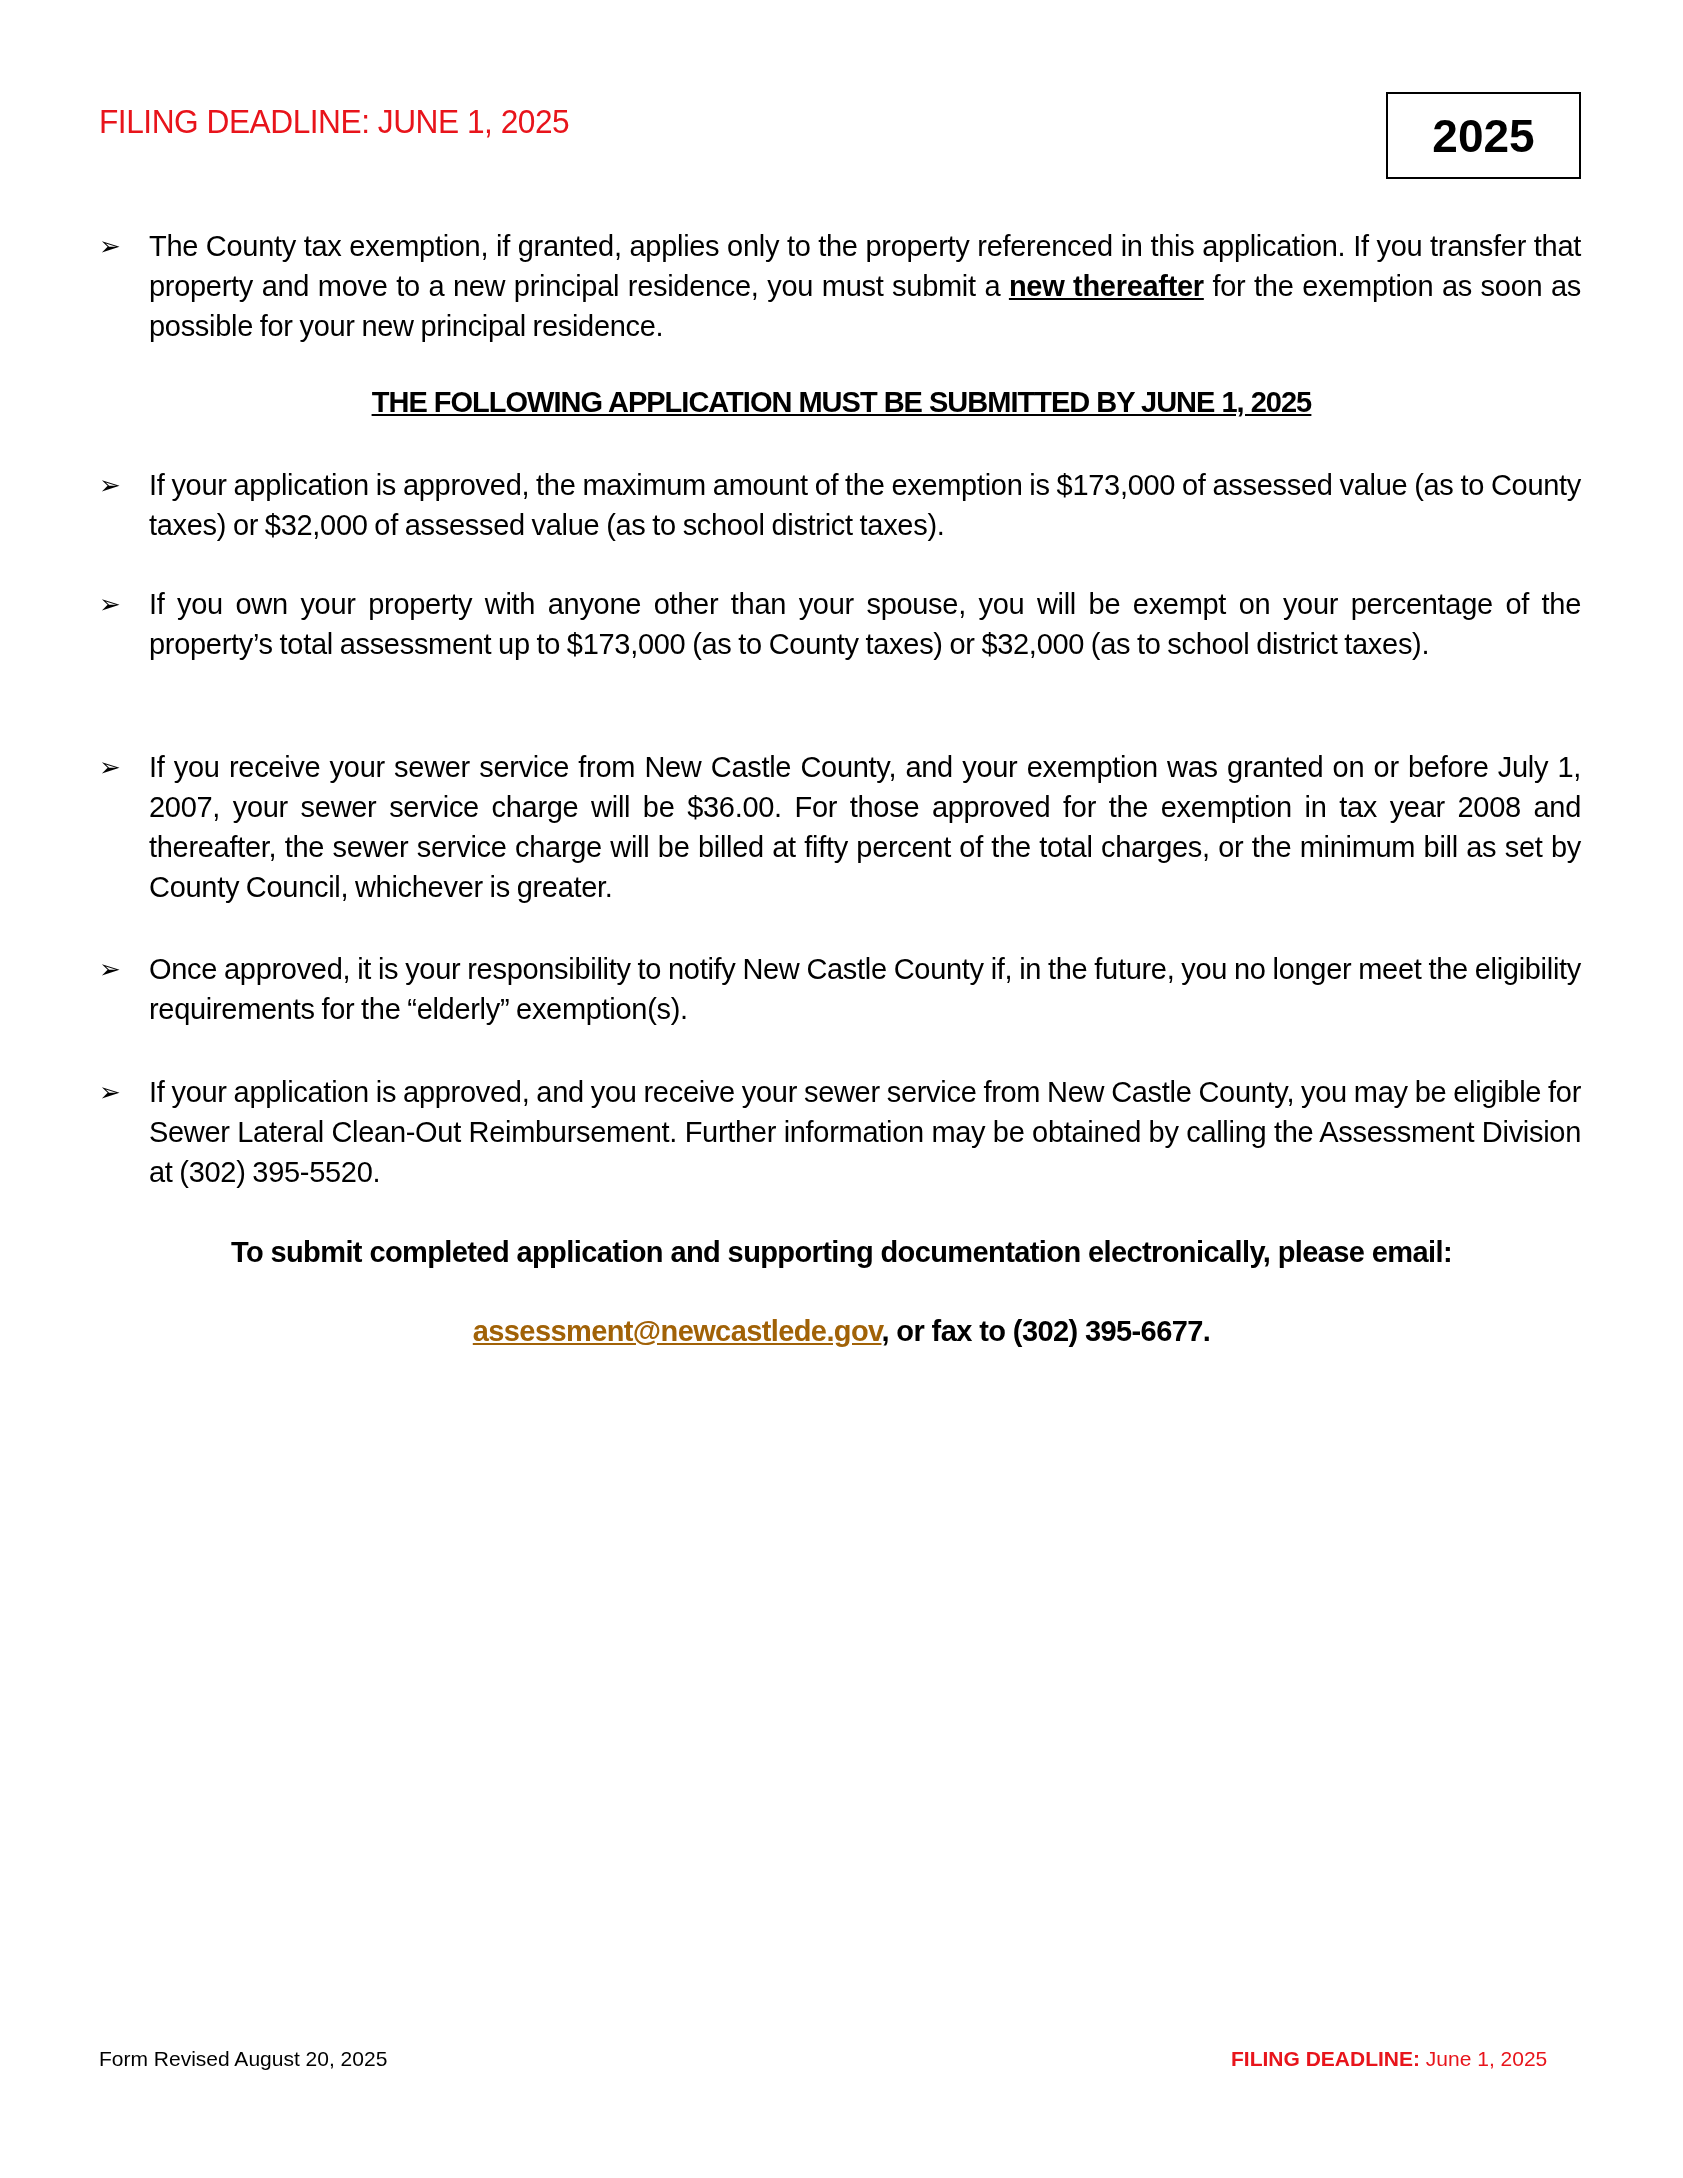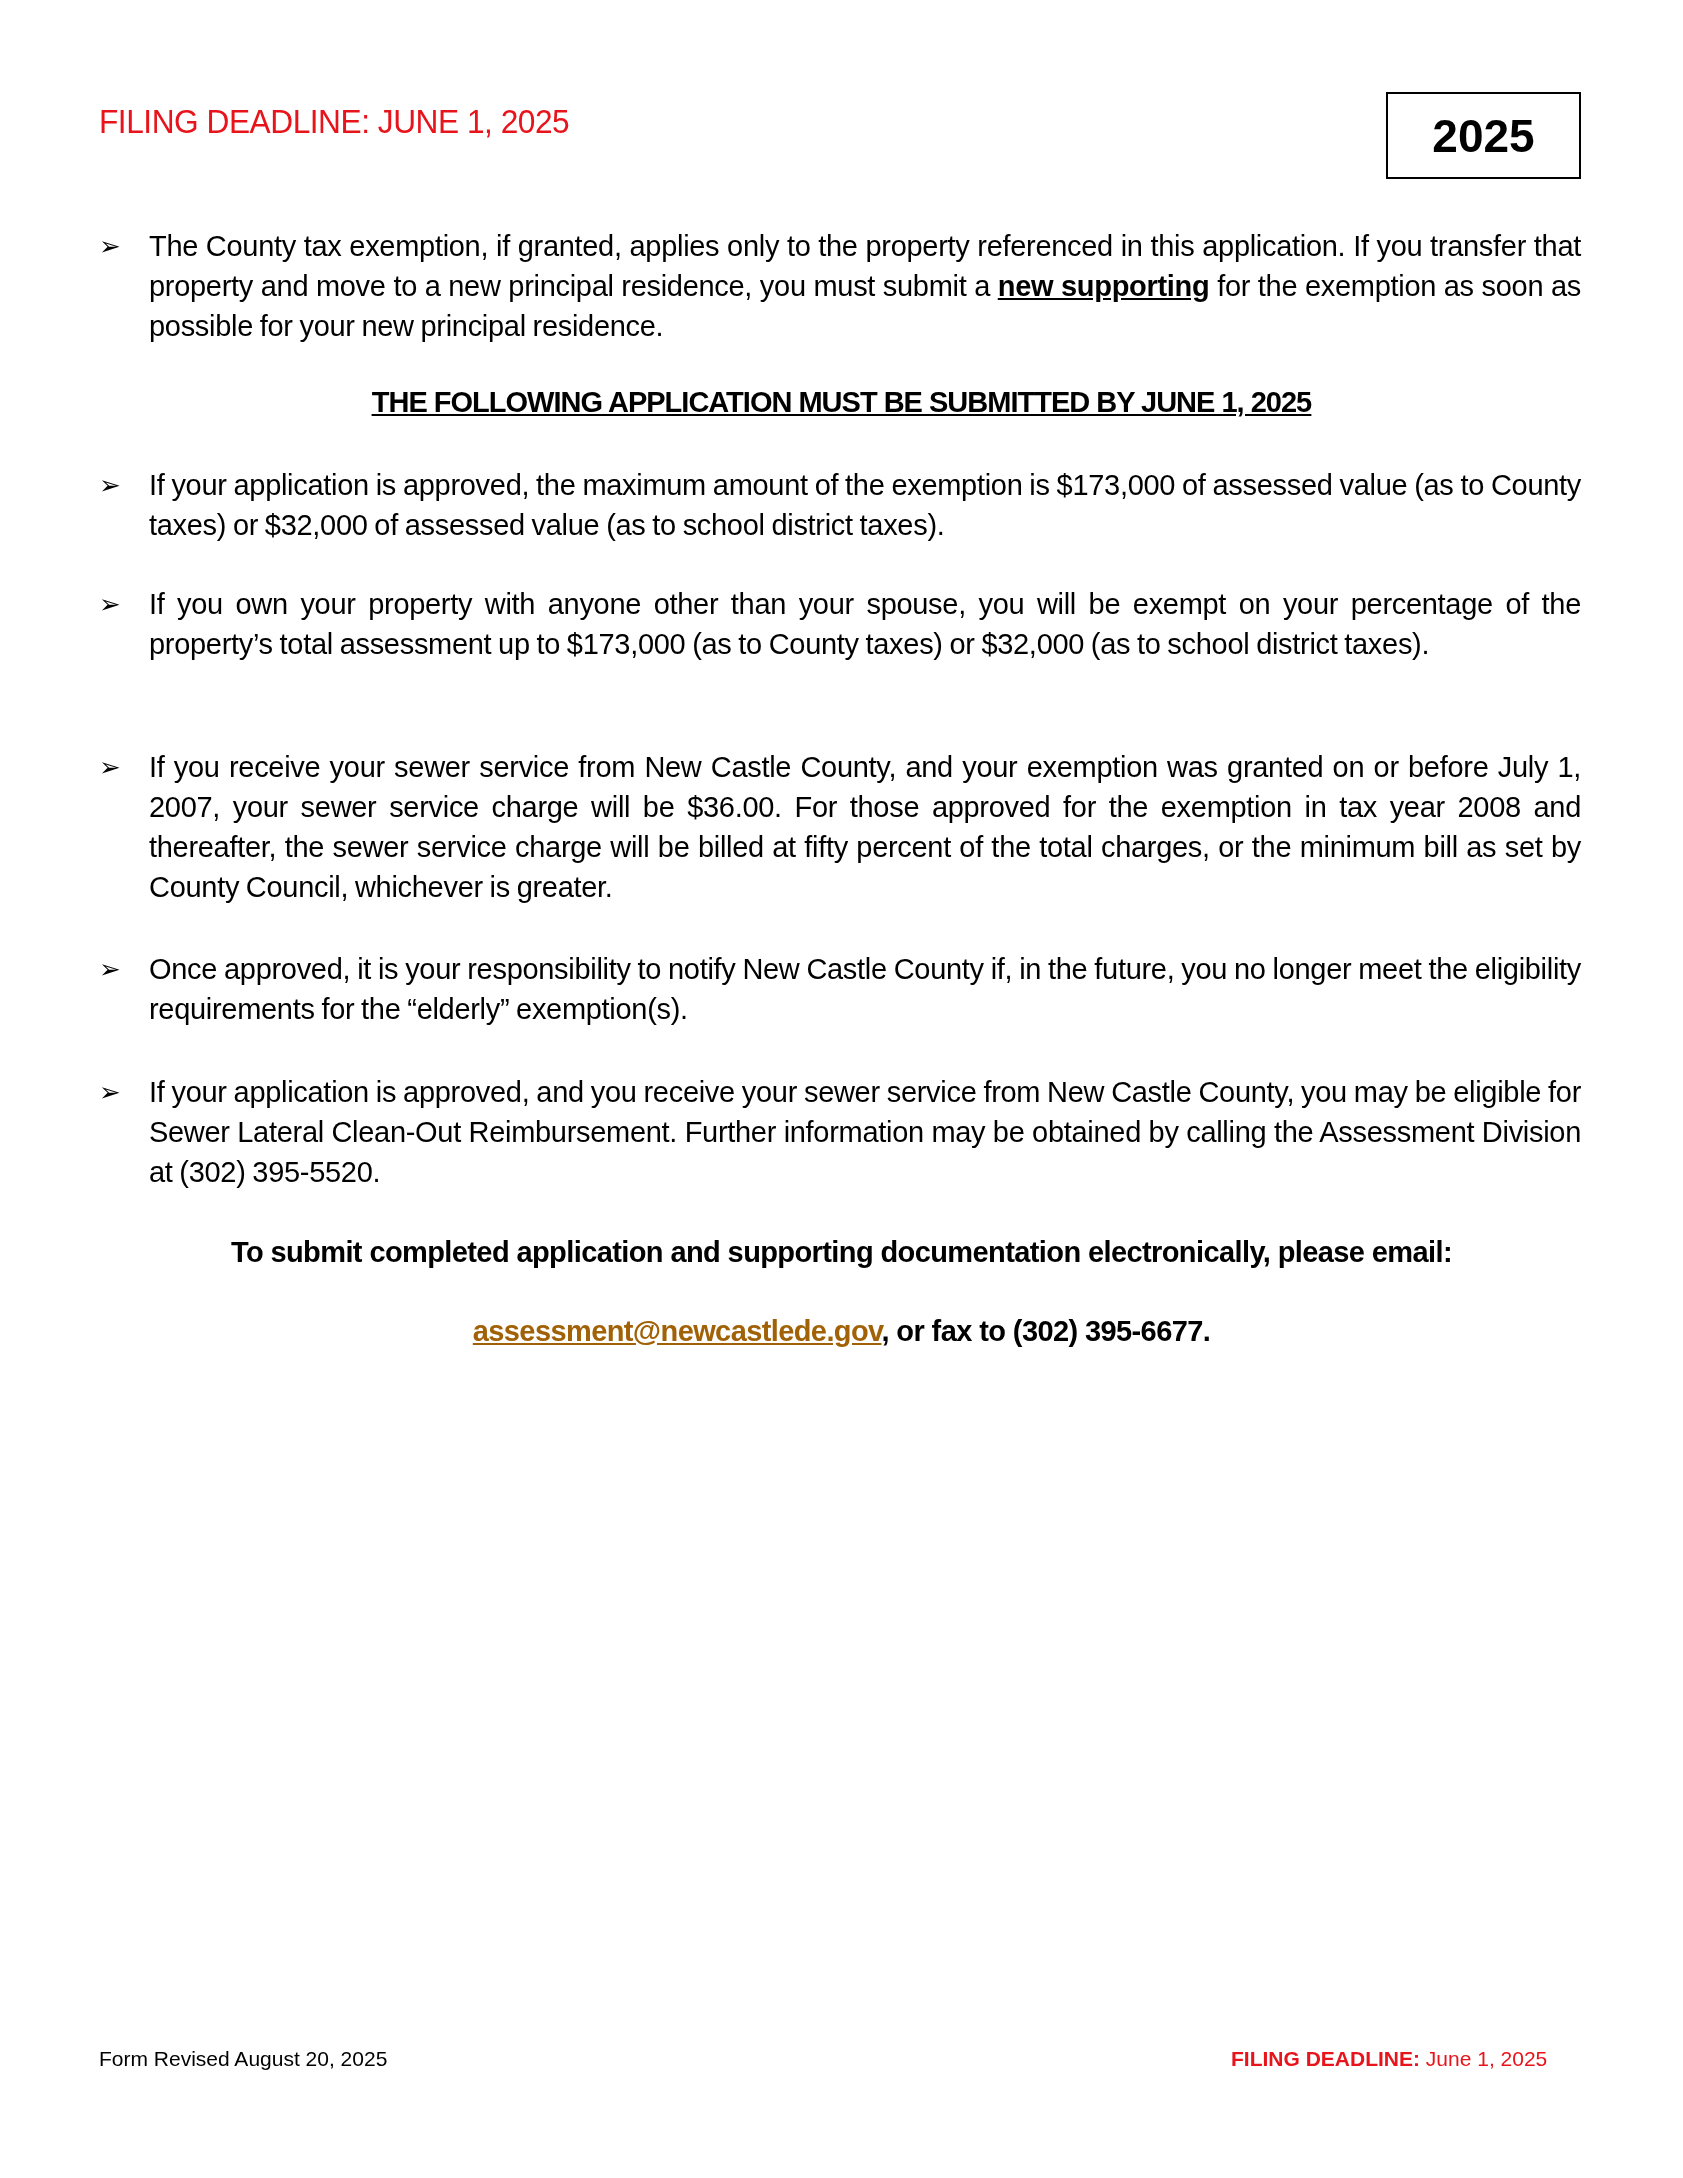--- a/index.html
+++ b/index.html
@@ -33,21 +33,21 @@
 <div class="page">
 
   <div class="top-deadline">FILING DEADLINE: JUNE 1, 2025</div>
 
   <div class="year-box">
     <span>2025</span>
   </div>
 
   <div class="bullet" style="top:226px;">
     <span class="arrow">➢</span>
-    <div class="text"><span>The County tax exemption, if granted, applies only to the property referenced in this application. If you transfer that property and move to a new principal residence, you must submit a </span><u>new supporting</u><span> for the exemption as soon as possible for your new principal residence.</span></div>
+    <div class="text"><span>The County tax exemption, if granted, applies only to the property referenced in this application. If you transfer that property and move to a new principal residence, you must submit a </span><u>new thereafter</u><span> for the exemption as soon as possible for your new principal residence.</span></div>
   </div>
 
   <div class="heading">
     <span>THE FOLLOWING APPLICATION MUST BE SUBMITTED BY JUNE 1, 2025</span>
   </div>
 
   <div class="bullet" style="top:465px;">
     <span class="arrow">➢</span>
     <div class="text">If your application is approved, the maximum amount of the exemption is $173,000 of assessed value (as to County taxes) or $32,000 of assessed value (as to school district taxes).</div>
   </div>

